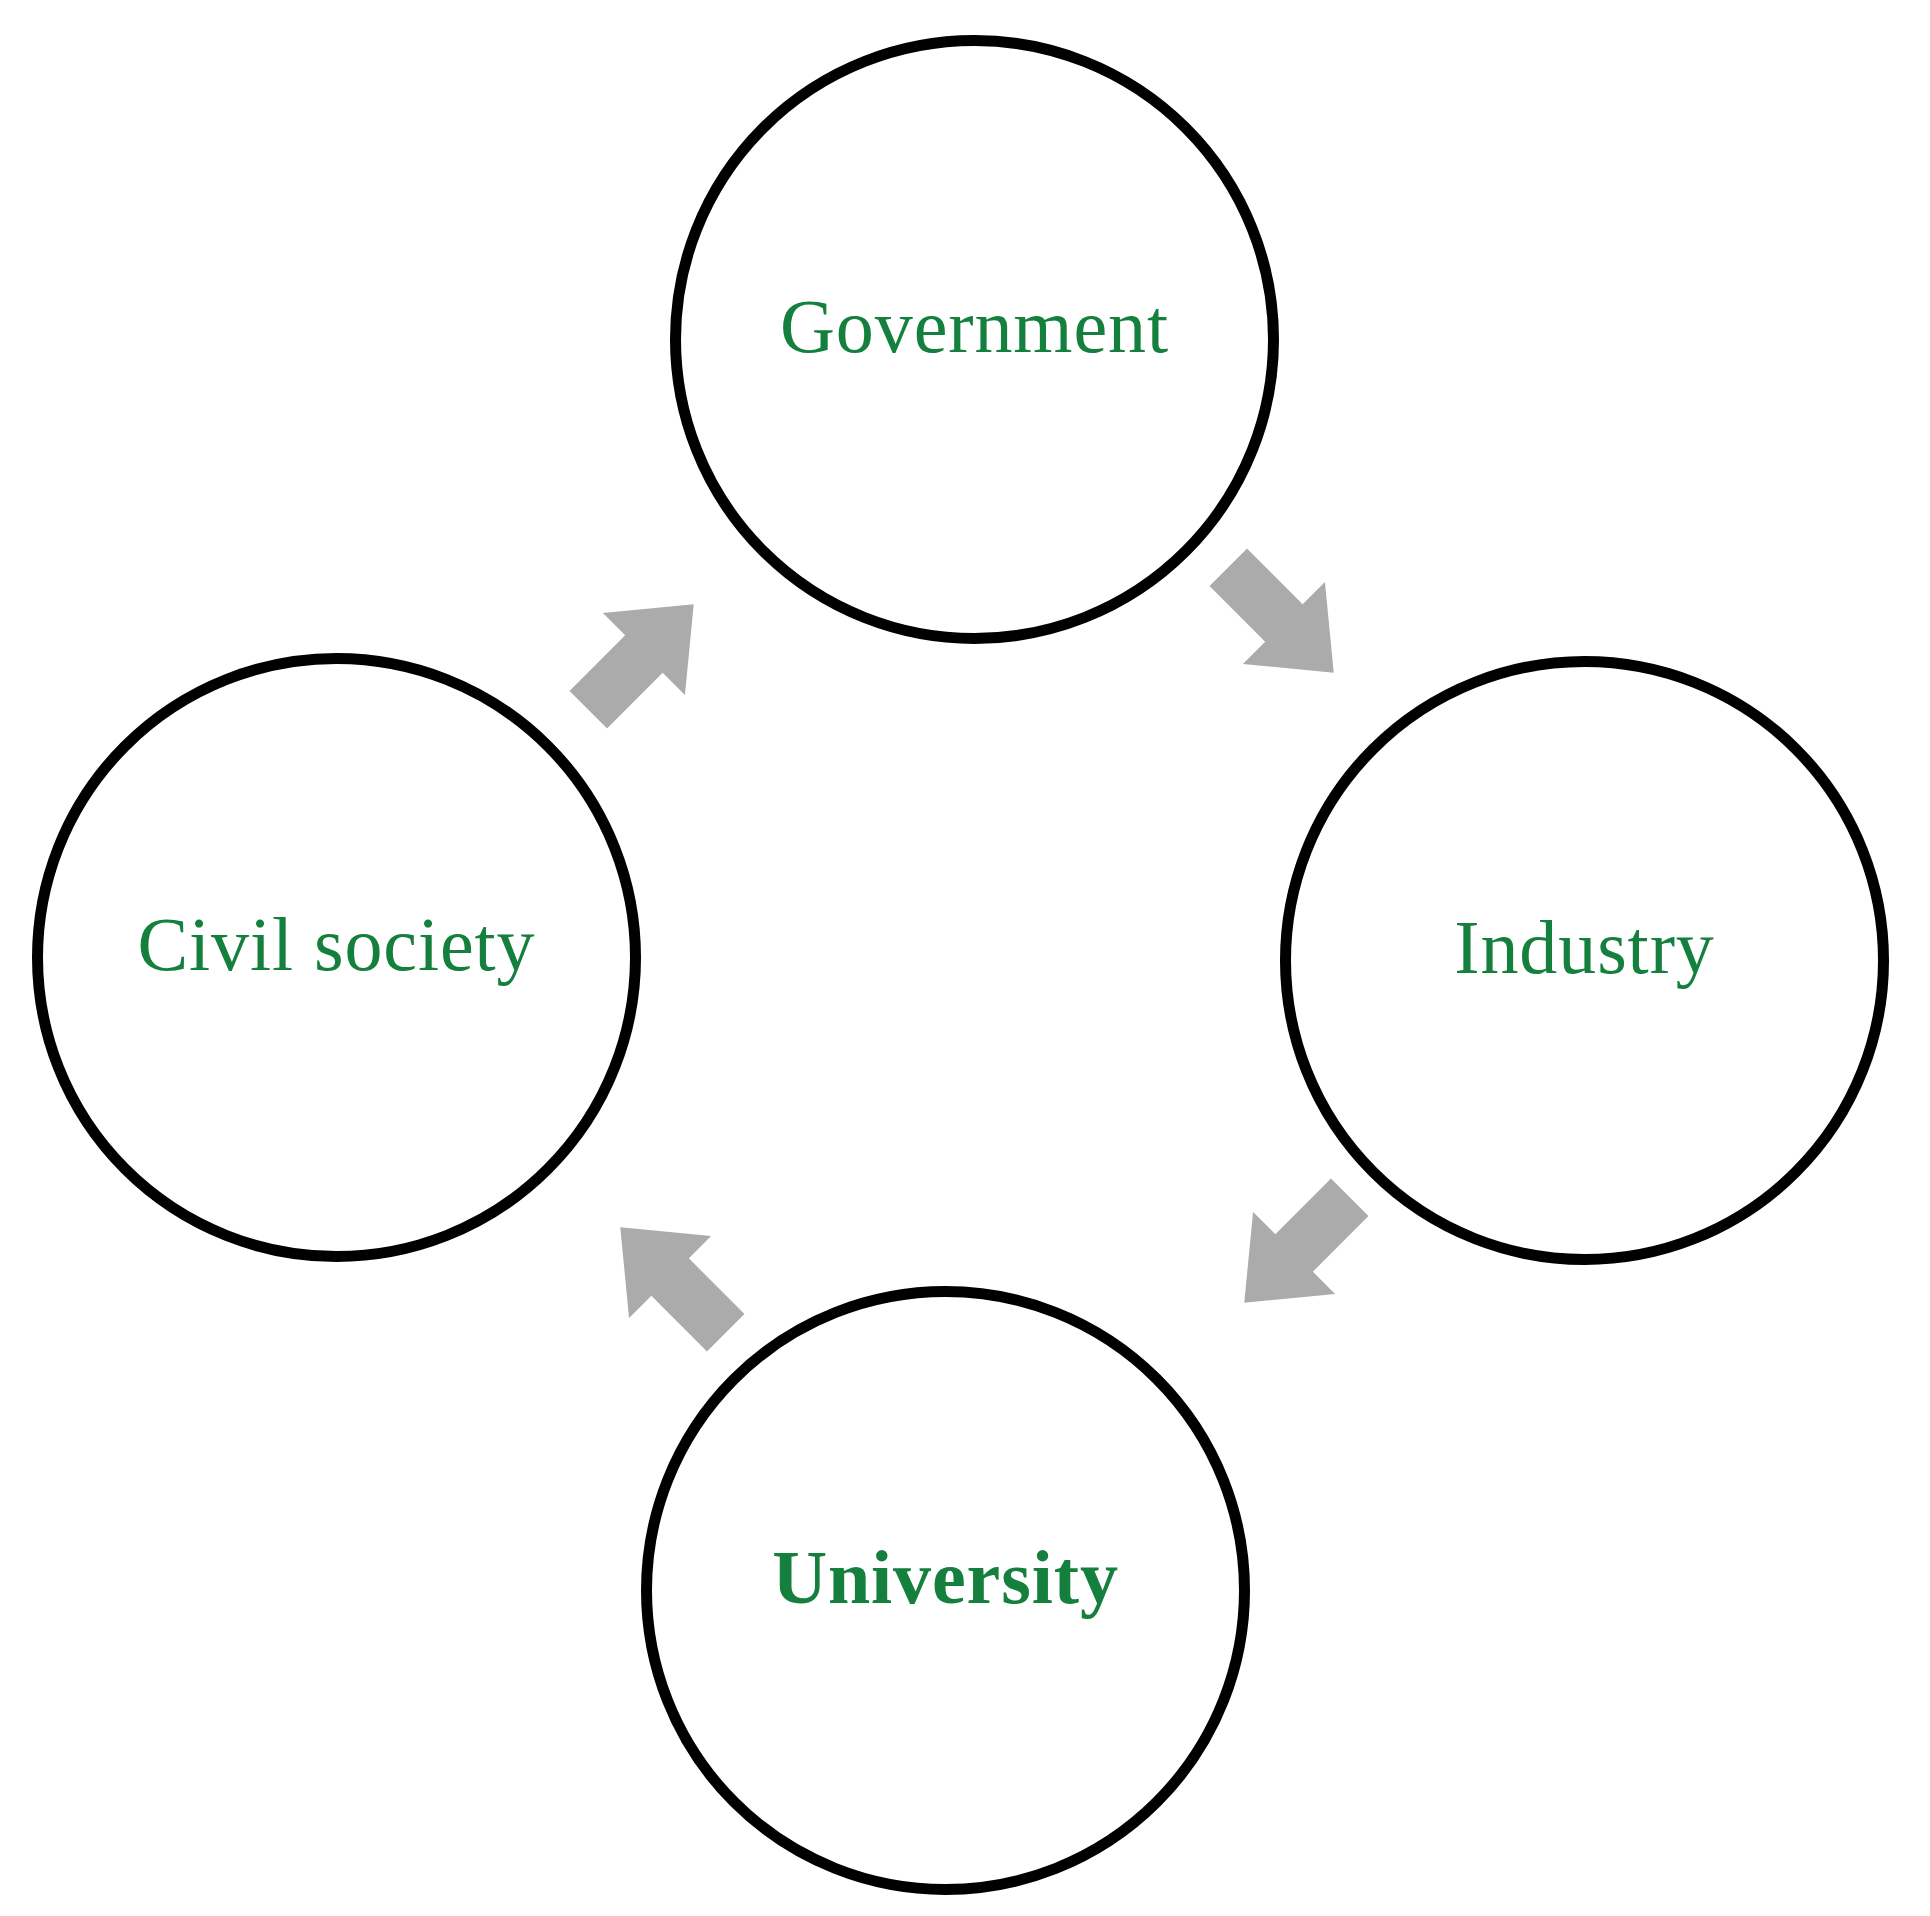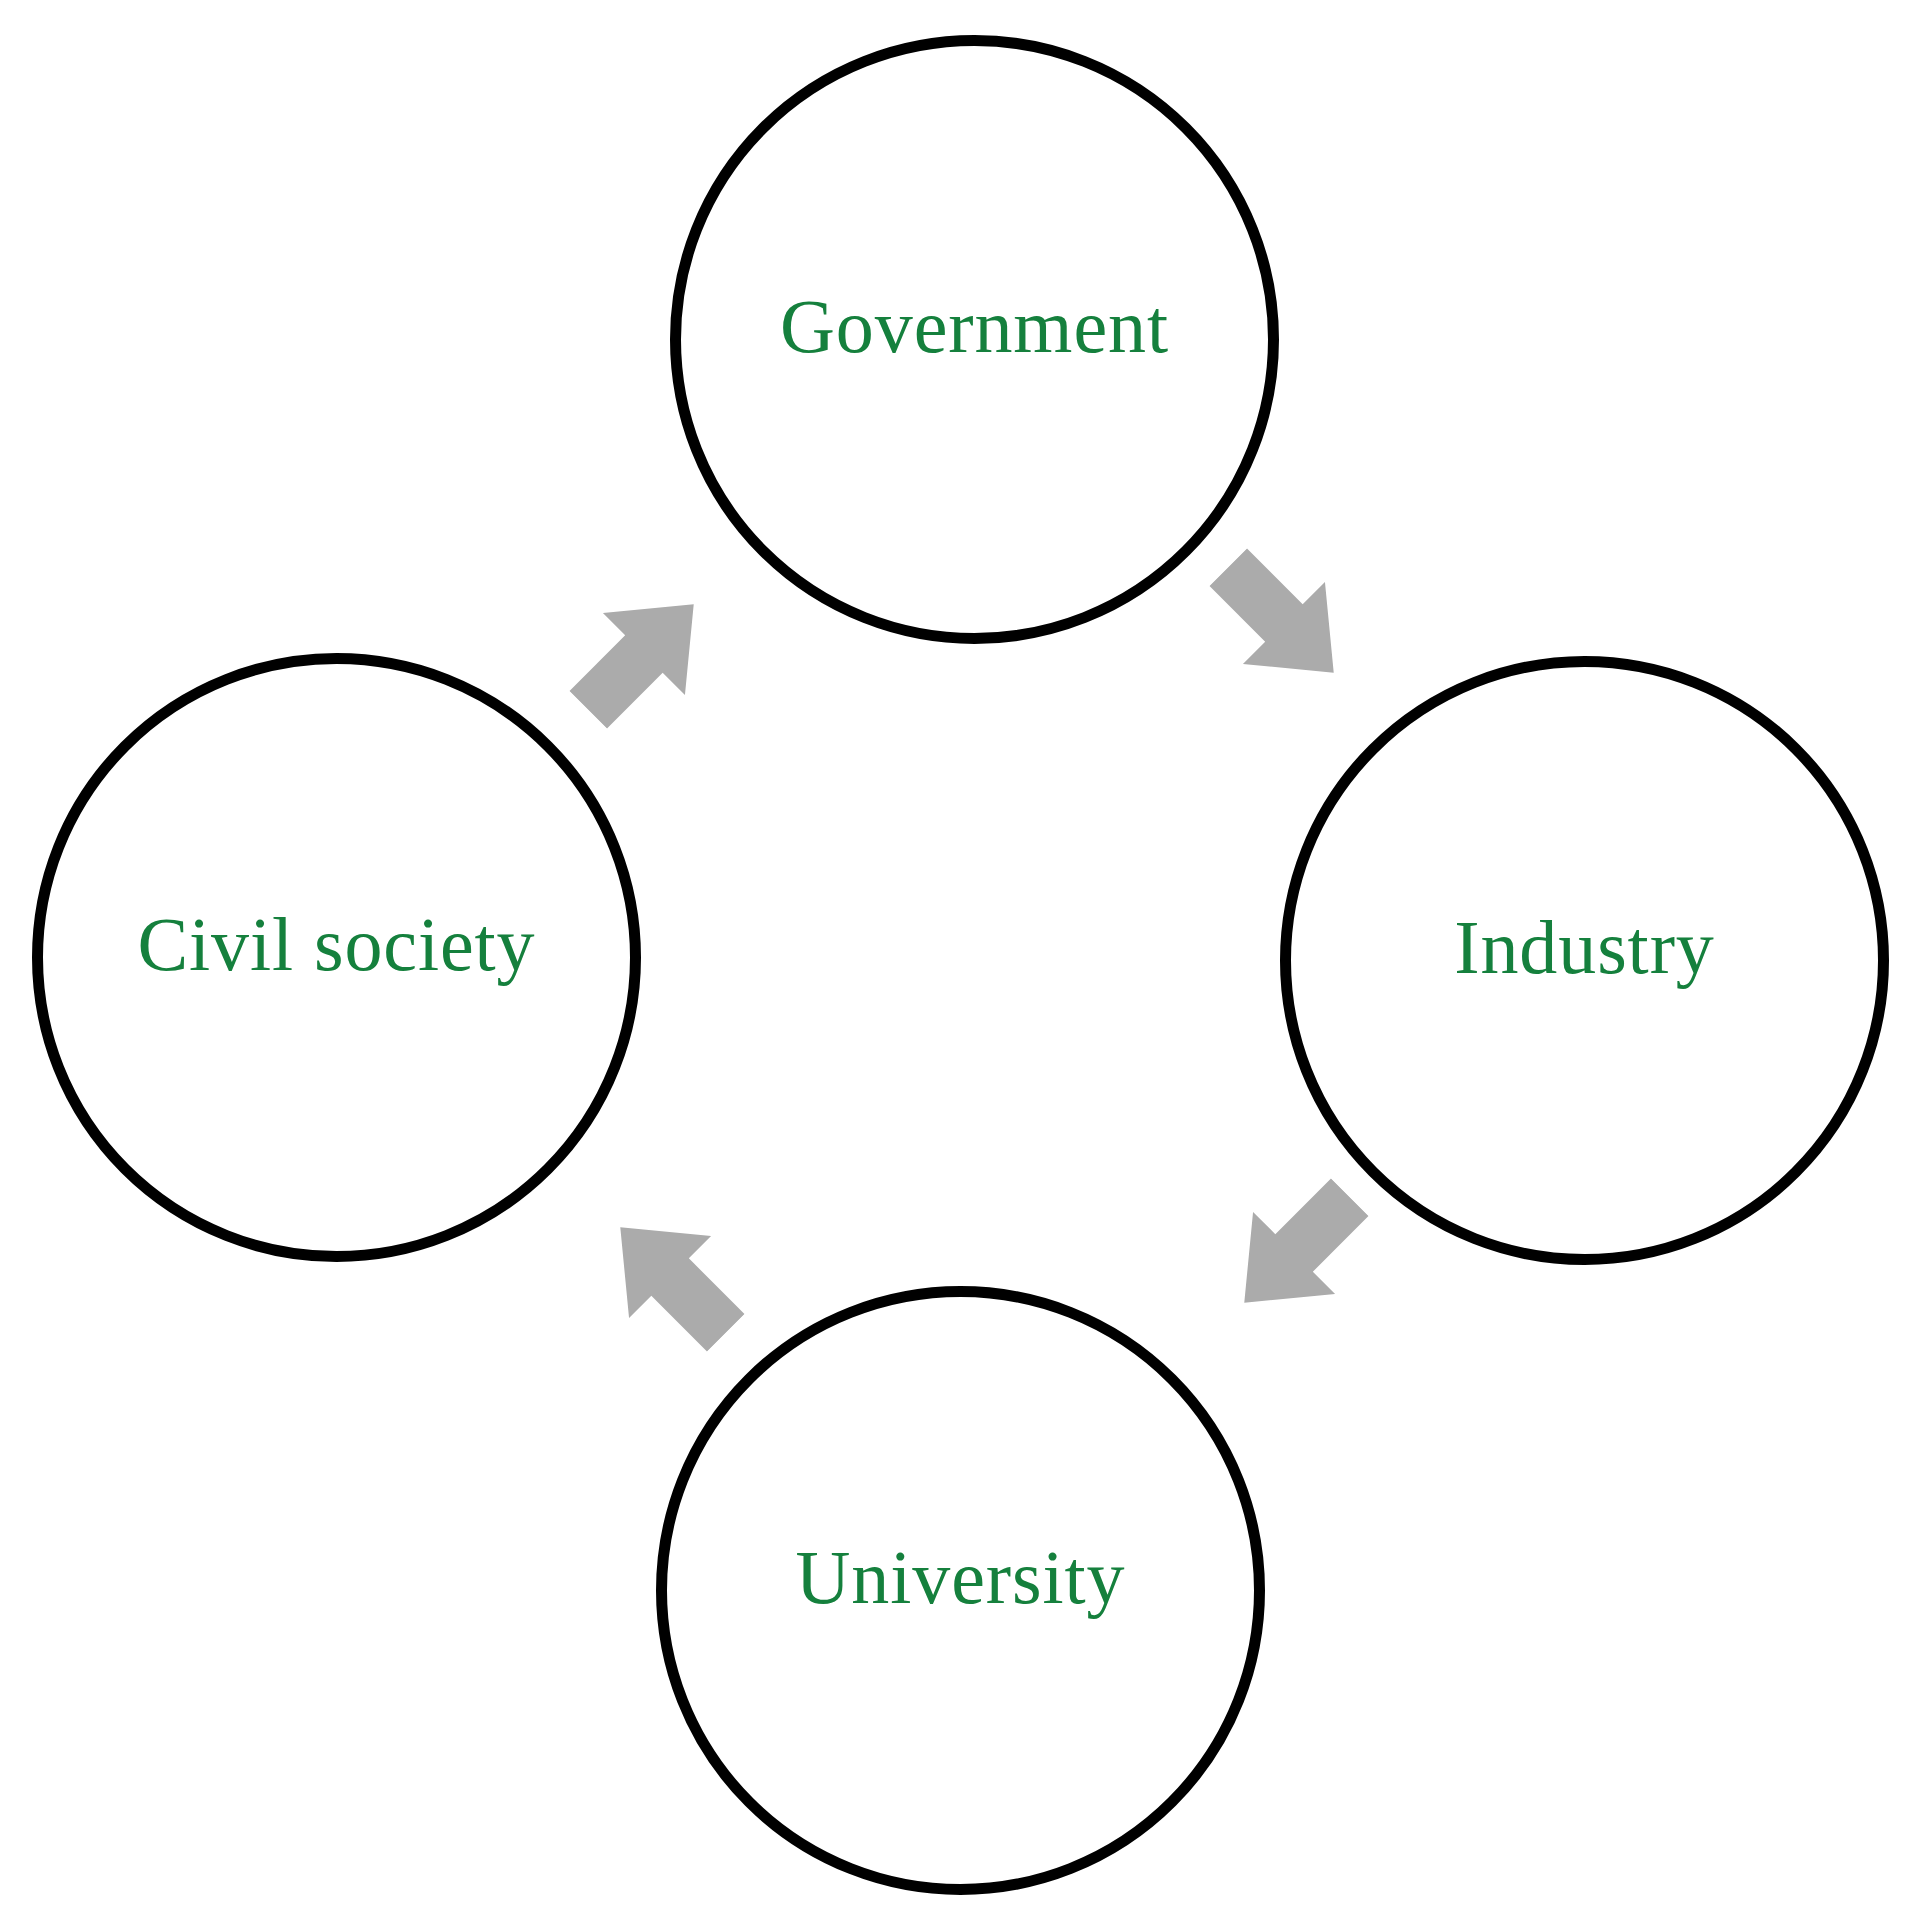--- a/index.html
+++ b/index.html
@@ -30,21 +30,21 @@
   .node-label {
     font-size: 76px;
     color: #15803d;
     white-space: nowrap;
     letter-spacing: 0.9px;
     transform: translateY(-12.7px);
   }
   .node-government   { left: 670px;  top: 35px;   }
   .node-civil-society{ left: 32px;   top: 653px;  }
   .node-industry     { left: 1280px; top: 656px;  }
-  .node-university   { left: 656px;  top: 1286px; }
+  .node-university   { left: 641px;  top: 1286px; font-weight: bold; }
 
   .arrow {
     position: absolute;
     width: 150px;
     height: 116px;
   }
   .arrow svg {
     width: 100%;
     height: 100%;
     display: block;

